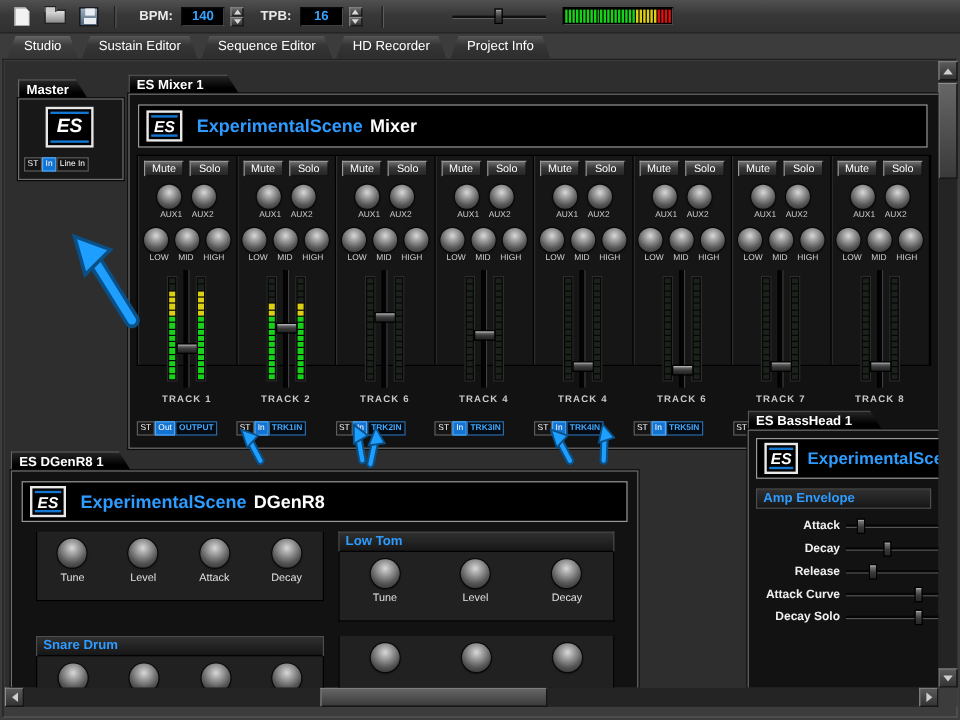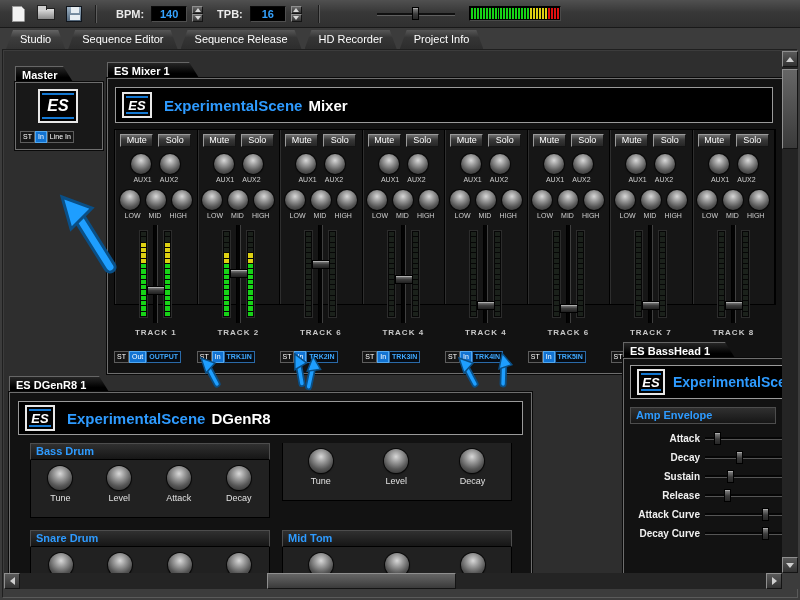--- a/index.html
+++ b/index.html
@@ -205,22 +205,22 @@
         <div class="seg" style="background: rgb(221, 208, 18);"></div>
         <div class="seg" style="background: rgb(224, 16, 16);"></div>
         <div class="seg" style="background: rgb(224, 16, 16);"></div>
         <div class="seg" style="background: rgb(224, 16, 16);"></div>
         <div class="seg" style="background: rgb(224, 16, 16);"></div>
       </div>
   </div>
 
   <div class="tabbar" id="tab-bar">
       <div class="tab active">Studio</div>
+      <div class="tab">Sustain Editor</div>
       <div class="tab">Sequence Editor</div>
-      <div class="tab">Sequence Release</div>
       <div class="tab">HD Recorder</div>
       <div class="tab">Project Info</div>
     </div>
 
   <div class="workspace">
     <div class="viewport" id="viewport">
 
       <div class="win" style="left:103px;top:11px;width:676px;height:312px;z-index:1;">
         <div class="titlebar" style="width:92px;">ES Mixer 1</div>
         <div class="winbody">
@@ -843,82 +843,75 @@
                 </div>
               </div>
               <div class="bhrow">
                 <div class="bhlabel">Decay</div>
                 <div class="bhslider">
                   <div class="trk"></div>
                   <div class="th" style="left: 31px;"></div>
                 </div>
               </div>
               <div class="bhrow">
-                <div class="bhlabel">Sustain</div>
-                <div class="bhslider">
-                  <div class="trk"></div>
-                  <div class="th" style="left: 22px;"></div>
-                </div>
-              </div>
-              <div class="bhrow">
                 <div class="bhlabel">Release</div>
                 <div class="bhslider">
                   <div class="trk"></div>
                   <div class="th" style="left: 19px;"></div>
                 </div>
               </div>
               <div class="bhrow">
                 <div class="bhlabel">Attack Curve</div>
                 <div class="bhslider">
                   <div class="trk"></div>
                   <div class="th" style="left: 57px;"></div>
                 </div>
               </div>
               <div class="bhrow">
-                <div class="bhlabel">Decay Curve</div>
+                <div class="bhlabel">Decay Solo</div>
                 <div class="bhslider">
                   <div class="trk"></div>
                   <div class="th" style="left: 57px;"></div>
                 </div>
               </div>
             </div>
         </div>
       </div>
 
       <div class="win" style="left:5px;top:325px;width:523px;height:265px;z-index:4;">
         <div class="titlebar" style="width:100px;">ES DGenR8 1</div>
         <div class="winbody">
           <div class="brandbar" style="left:8px;top:8px;width:505px;height:34px;">
             <div class="eslogo">ES</div>
             <span class="brand-blue">ExperimentalScene</span>
             <span class="brand-white" style="margin-left:-6px;">DGenR8</span>
           </div>
           <div class="panelgrid" id="dgenr8-panels">
               <div class="panel">
-                <div class="panel-header">Bass Drum</div>
                 <div class="panel-body">
                   <div class="knobitem">
                     <div class="knob k24"></div>
                     <span>Tune</span>
                   </div>
                   <div class="knobitem">
                     <div class="knob k24"></div>
                     <span>Level</span>
                   </div>
                   <div class="knobitem">
                     <div class="knob k24"></div>
                     <span>Attack</span>
                   </div>
                   <div class="knobitem">
                     <div class="knob k24"></div>
                     <span>Decay</span>
                   </div>
                 </div>
               </div>
               <div class="panel">
+                <div class="panel-header">Low Tom</div>
                 <div class="panel-body">
                   <div class="knobitem">
                     <div class="knob k24"></div>
                     <span>Tune</span>
                   </div>
                   <div class="knobitem">
                     <div class="knob k24"></div>
                     <span>Level</span>
                   </div>
                   <div class="knobitem">
@@ -938,21 +931,20 @@
                   </div>
                   <div class="knobitem">
                     <div class="knob k24"></div>
                   </div>
                   <div class="knobitem">
                     <div class="knob k24"></div>
                   </div>
                 </div>
               </div>
               <div class="panel">
-                <div class="panel-header">Mid Tom</div>
                 <div class="panel-body">
                   <div class="knobitem">
                     <div class="knob k24"></div>
                   </div>
                   <div class="knobitem">
                     <div class="knob k24"></div>
                   </div>
                   <div class="knobitem">
                     <div class="knob k24"></div>
                   </div>

